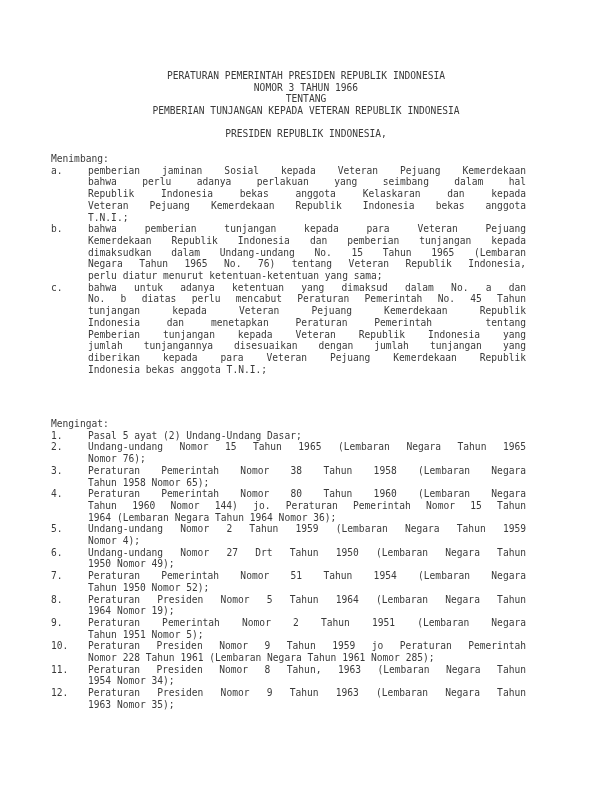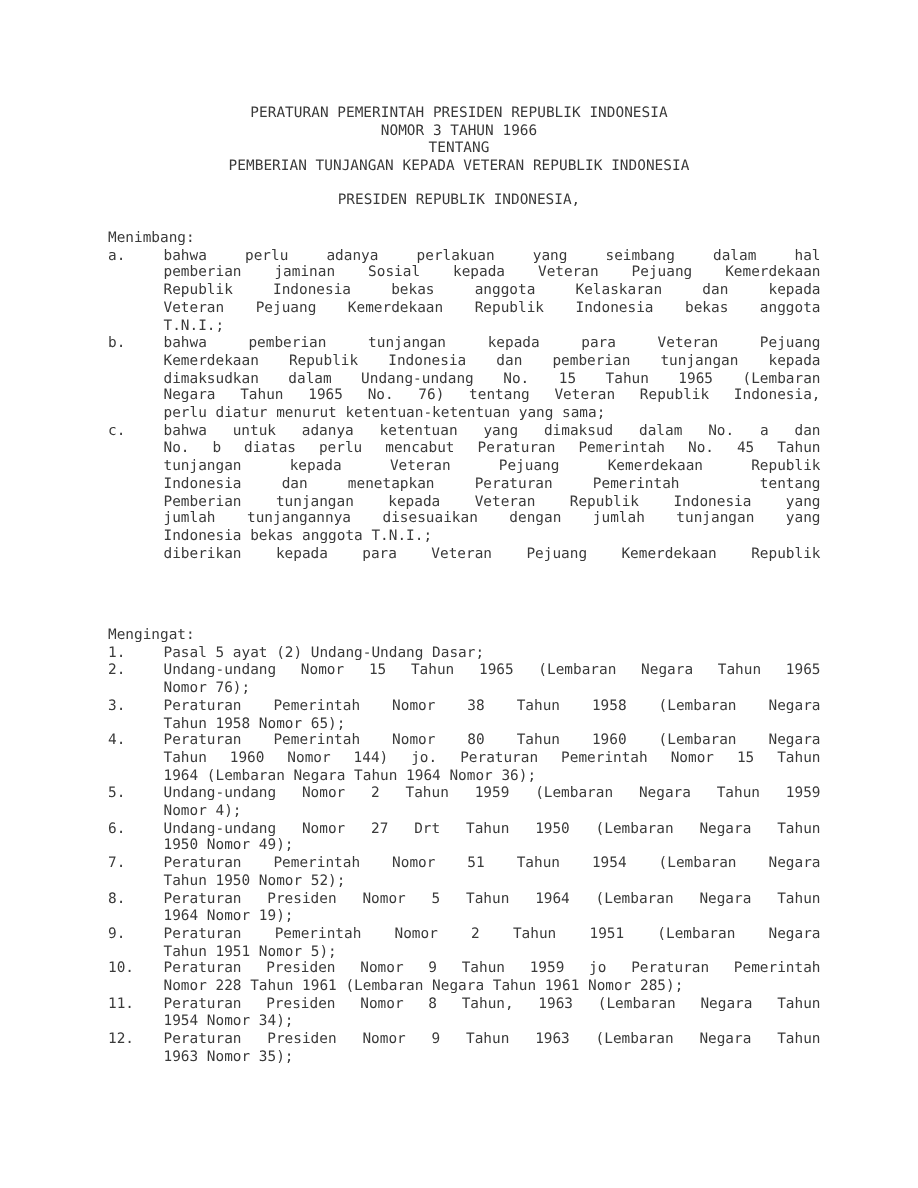--- a/index.html
+++ b/index.html
@@ -46,21 +46,21 @@
     width: 476px;
     text-align: center;
     font-size: 9.6px;
     line-height: 11.7px;
     white-space: pre;
   }
 
   
   .body-block {
     position: absolute;
-    left: 72px;
+    left: 51px;
     width: 475px;
   }
   #considering-block { top: 153px; }
   #basis-block { top: 418px; }
 
   .section-label {
     font-size: 9.6px;
     line-height: 11.7px;
     white-space: pre;
   }
@@ -108,22 +108,22 @@
   </div>
 
   <div class="subject-line">PRESIDEN REPUBLIK INDONESIA,</div>
 
   <div class="body-block" id="considering-block">
     <div class="section-label">Menimbang:</div>
     <div id="considering-clauses">
         <div class="clause">
           <div class="clause-marker">a.</div>
           <div class="clause-body">
+            <div class="clause-line">pemberian jaminan Sosial kepada Veteran Pejuang Kemerdekaan</div>
             <div class="clause-line">bahwa perlu adanya perlakuan yang seimbang dalam hal</div>
-            <div class="clause-line">pemberian jaminan Sosial kepada Veteran Pejuang Kemerdekaan</div>
             <div class="clause-line">Republik Indonesia bekas anggota Kelaskaran dan kepada</div>
             <div class="clause-line">Veteran Pejuang Kemerdekaan Republik Indonesia bekas anggota</div>
             <div class="clause-line last">T.N.I.;</div>
           </div>
         </div>
         <div class="clause">
           <div class="clause-marker">b.</div>
           <div class="clause-body">
             <div class="clause-line">bahwa pemberian tunjangan kepada para Veteran Pejuang</div>
             <div class="clause-line">Kemerdekaan Republik Indonesia dan pemberian tunjangan kepada</div>
@@ -134,22 +134,22 @@
         </div>
         <div class="clause">
           <div class="clause-marker">c.</div>
           <div class="clause-body">
             <div class="clause-line">bahwa untuk adanya ketentuan yang dimaksud dalam No. a dan</div>
             <div class="clause-line">No. b diatas perlu mencabut Peraturan Pemerintah No. 45 Tahun</div>
             <div class="clause-line">tunjangan kepada Veteran Pejuang Kemerdekaan Republik</div>
             <div class="clause-line">Indonesia dan menetapkan Peraturan Pemerintah  tentang</div>
             <div class="clause-line">Pemberian tunjangan kepada Veteran Republik Indonesia yang</div>
             <div class="clause-line">jumlah tunjangannya disesuaikan dengan jumlah tunjangan yang</div>
+            <div class="clause-line">diberikan kepada para Veteran Pejuang Kemerdekaan Republik</div>
             <div class="clause-line last">Indonesia bekas anggota T.N.I.;</div>
-            <div class="clause-line">diberikan kepada para Veteran Pejuang Kemerdekaan Republik</div>
           </div>
         </div>
       </div>
   </div>
 
   <div class="body-block" id="basis-block">
     <div class="section-label">Mengingat:</div>
     <div id="basis-clauses">
         <div class="clause">
           <div class="clause-marker">1.</div>

